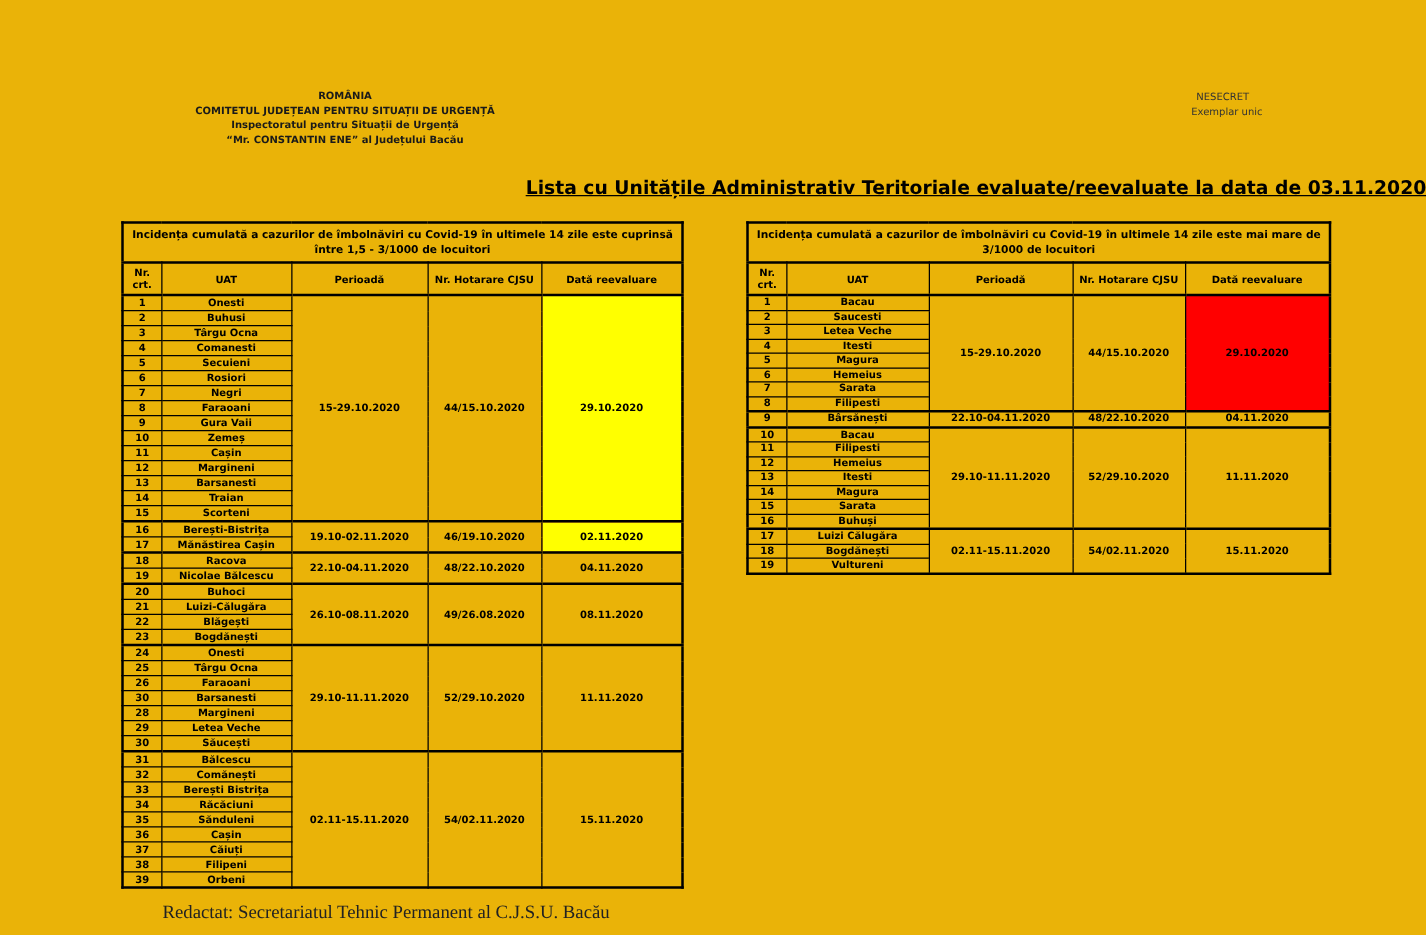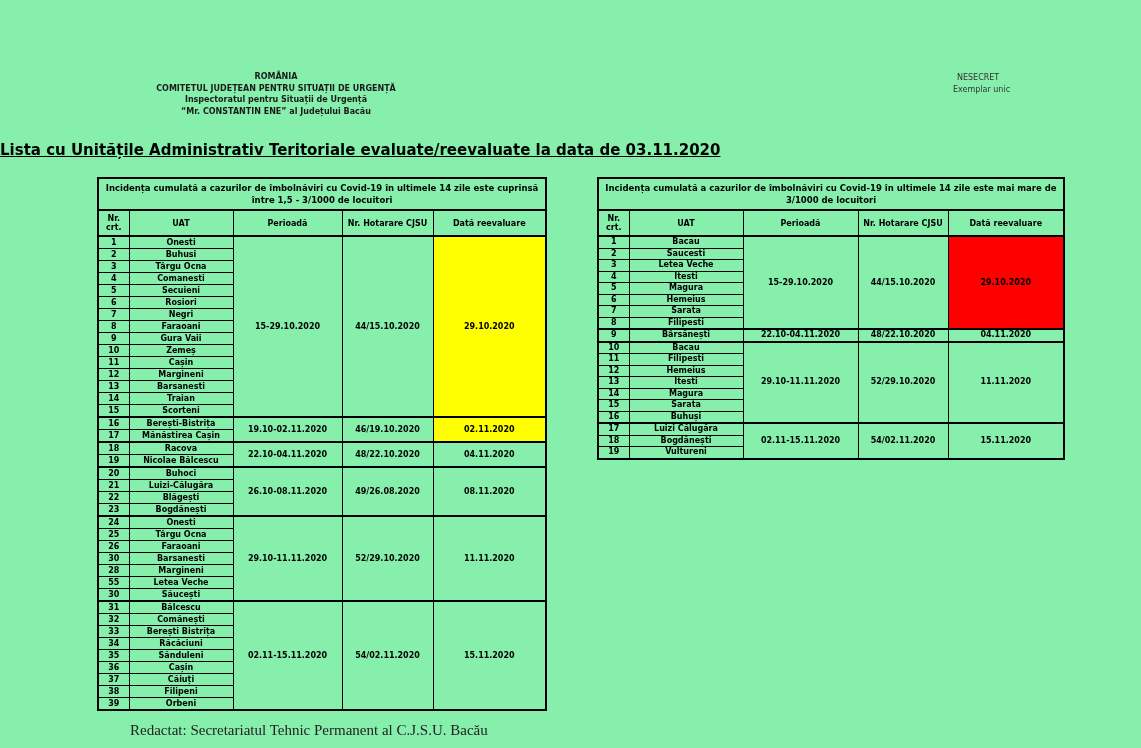--- a/index.html
+++ b/index.html
@@ -1,20 +1,20 @@
 <!DOCTYPE html>
 <html><head>
 <meta charset="utf-8">
 <style>
   html, body { margin: 0; padding: 0; background: #e8e8e8; }
   .page {
     position: relative;
     width: 1141px;
     height: 748px;
-    background: #86efac;
+    background: #eab308;
     font-family: "DejaVu Sans", sans-serif;
     color: #000;
     overflow: hidden;
     margin: 0 auto;
   }
   .letterhead {
     position: absolute;
     left: 140px; top: 71px; width: 272px;
     text-align: center;
     font-weight: bold;
@@ -26,21 +26,21 @@
     position: absolute;
     left: 928px; top: 72px;
     font-size: 8px;
     line-height: 12px;
     color: #333;
     margin-left: 25px;
   }
   .doc-title {
     position: absolute;
     left: 0; top: 141px; width: 1141px;
-    text-align: left;
+    text-align: right;
     font-weight: bold;
     font-size: 15px;
     text-decoration: underline;
   }
   table.uat-table {
     position: absolute;
     border-collapse: collapse;
     table-layout: fixed;
     font-family: "DejaVu Sans", sans-serif;
     font-weight: bold;
@@ -244,21 +244,21 @@
         </tr>
         <tr>
           <td>30</td>
           <td>Barsanesti</td>
         </tr>
         <tr>
           <td>28</td>
           <td>Margineni</td>
         </tr>
         <tr>
-          <td>55</td>
+          <td>29</td>
           <td>Letea Veche</td>
         </tr>
         <tr>
           <td>30</td>
           <td>Săucești</td>
         </tr>
         <tr class="group-start">
           <td>31</td>
           <td>Bălcescu</td>
           <td rowspan="9">02.11-15.11.2020</td>

